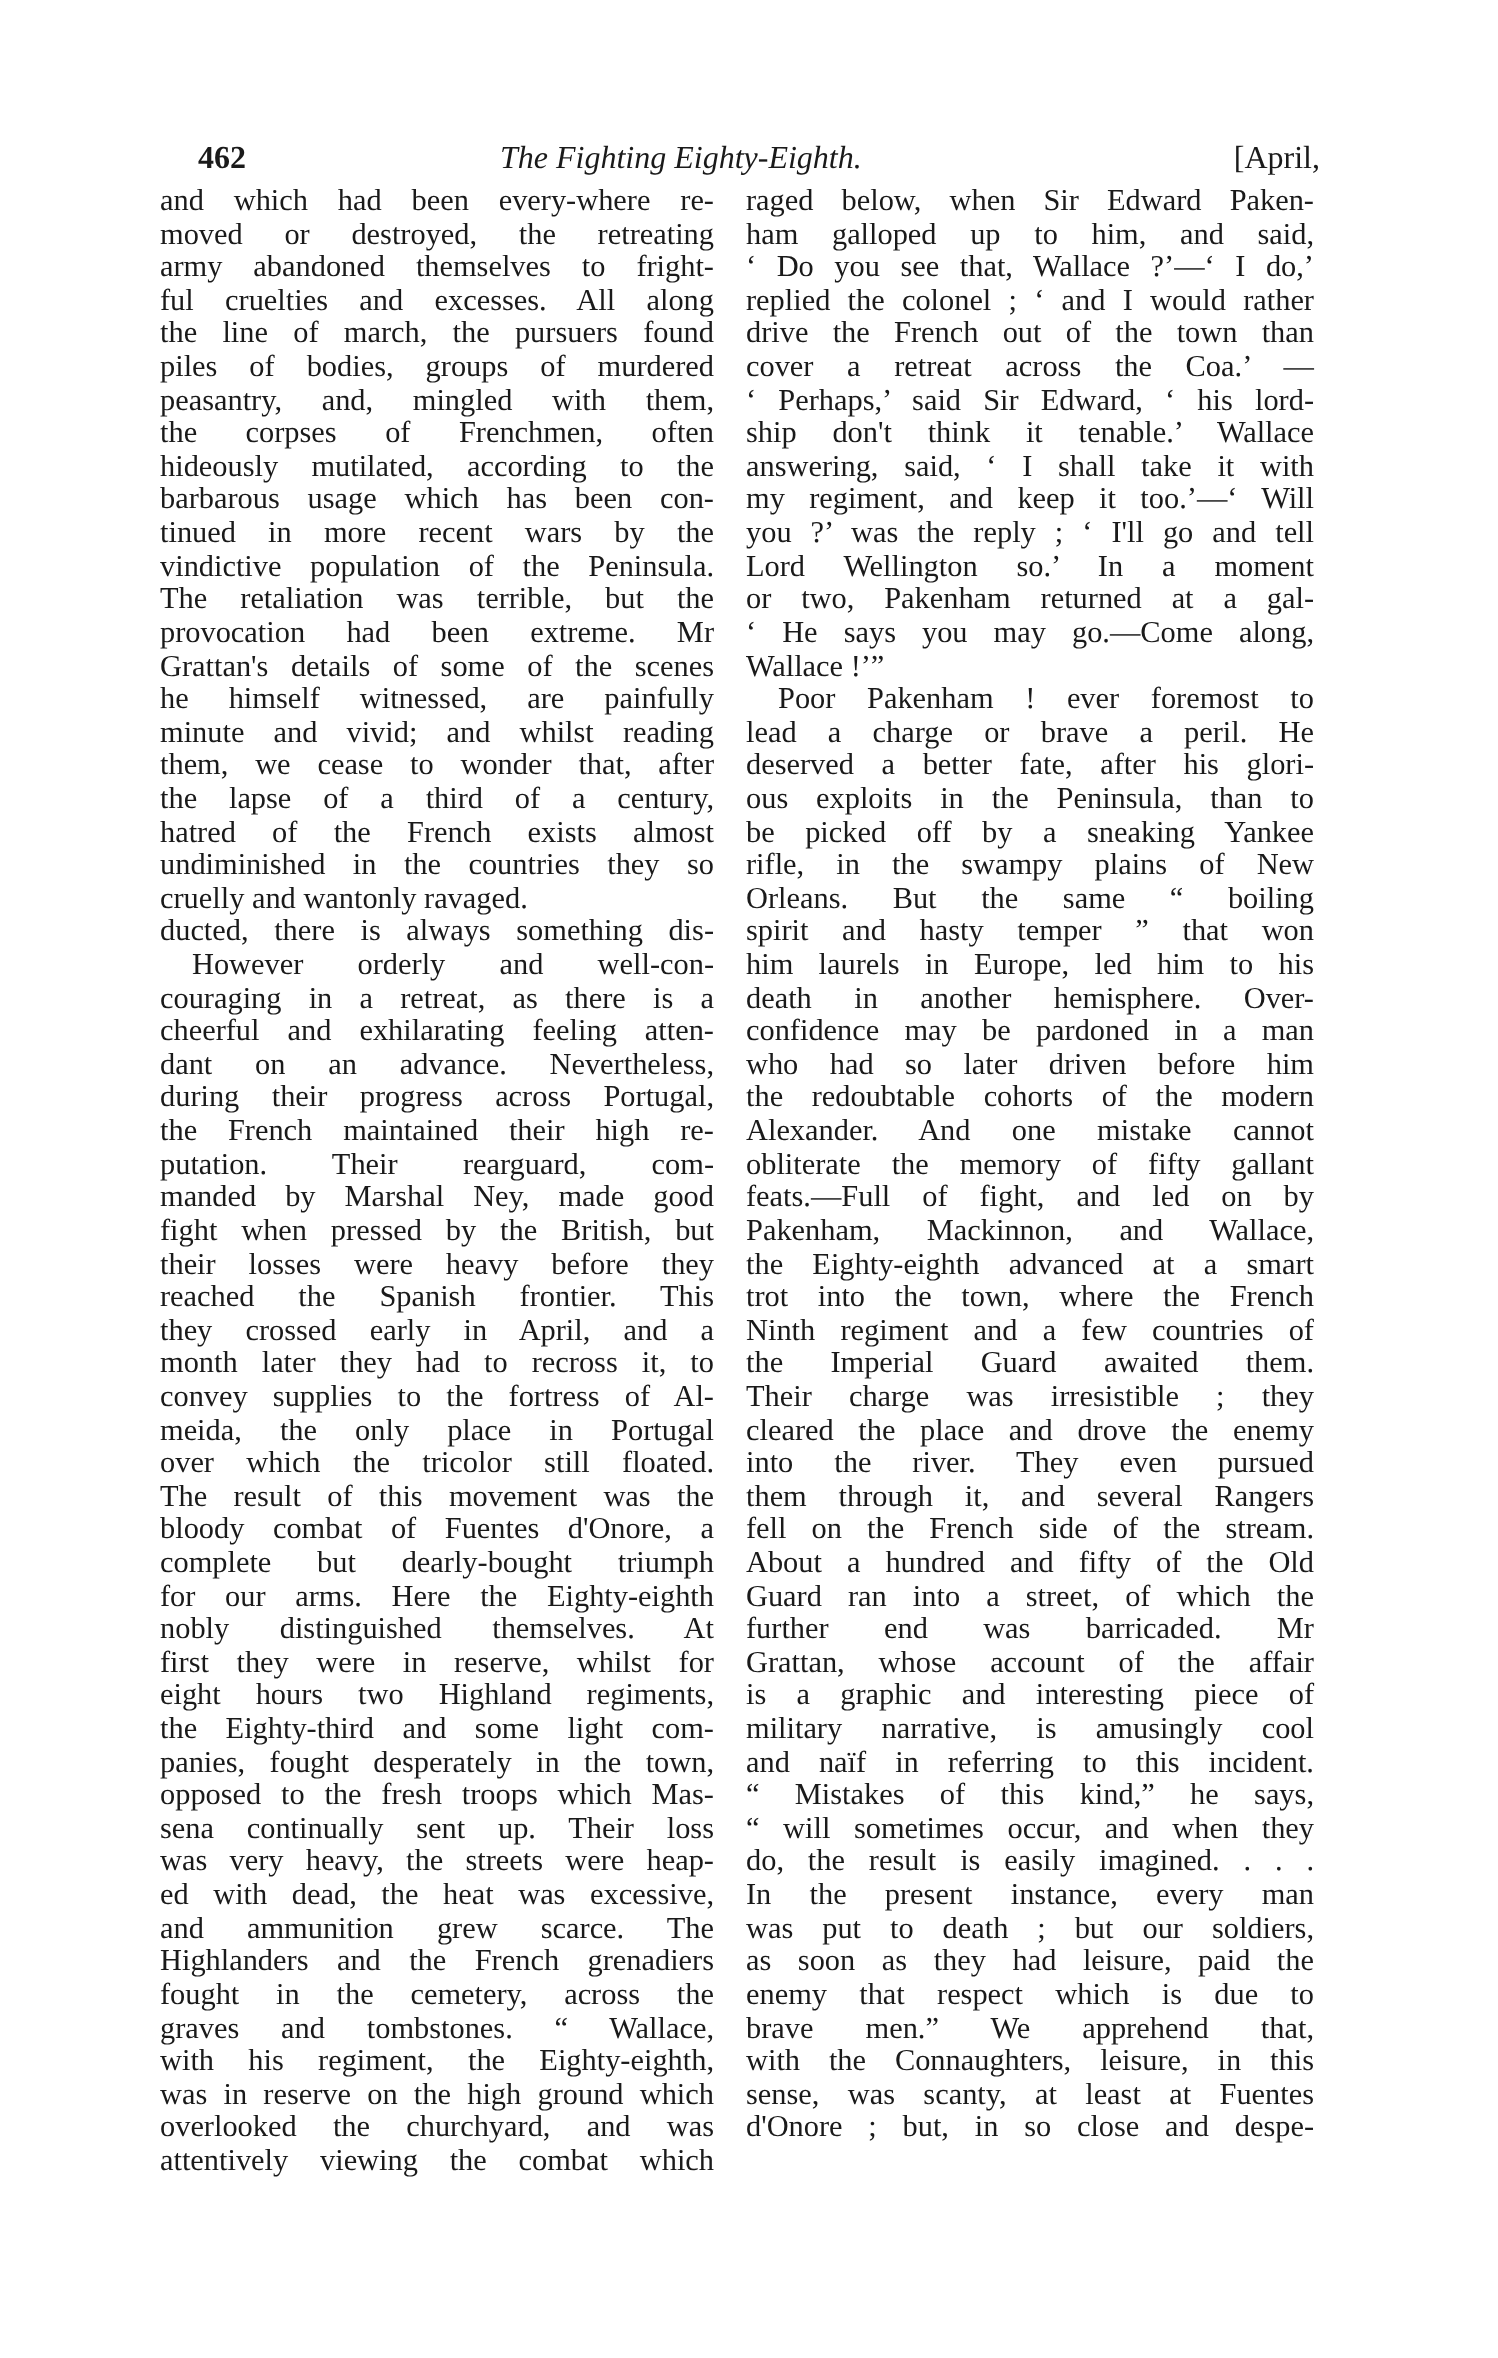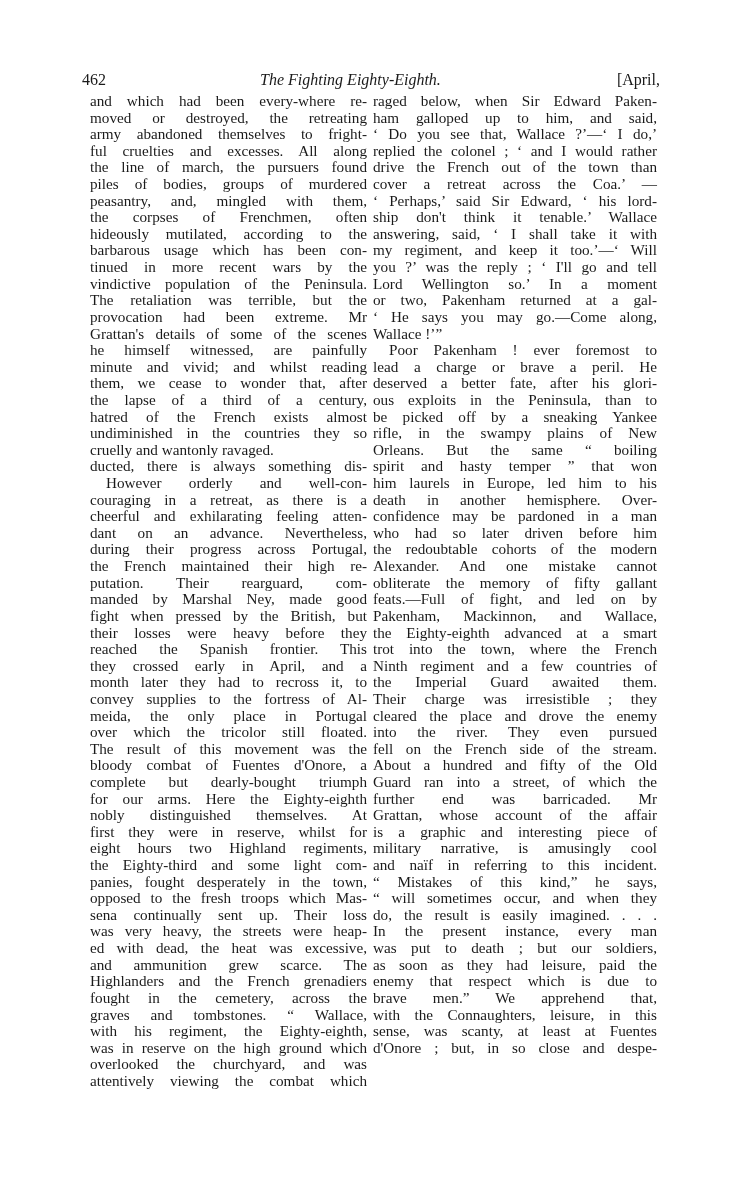--- a/index.html
+++ b/index.html
@@ -6,29 +6,29 @@
   body { width: 749px; height: 1179px; position: relative; overflow: hidden; }
   .page {
     position: absolute; left: 0; top: 0; width: 749px; height: 1179px;
     font-family: "DejaVu Serif", "Liberation Serif", serif;
     color: #1a1a1a;
   }
   .running-head {
     position: absolute; top: 71px; left: 82px; width: 578px; height: 20px;
     font-family: "Liberation Serif", serif; font-size: 16px;
   }
-  .page-number { position: absolute; left: 0; top: 0; font-weight: normal; }
-  .head-title { position: absolute; left: 178px; top: 0; font-style: italic; }
+  .page-number { position: absolute; left: 17px; top: 0; font-weight: bold; }
+  .head-title { position: absolute; left: 168px; top: 0; font-style: italic; }
   .head-month { position: absolute; right: 0; top: 0; }
   .column {
     position: absolute; top: 93px;
     font-family: "Liberation Serif", serif;
     font-size: 15.2px; line-height: 16.62px;
   }
-  .col-left { left: 90px; width: 277px; }
+  .col-left { left: 80px; width: 277px; }
   .col-right { left: 373px; width: 284px; }
   .line {
     display: block; height: 16.62px; white-space: nowrap;
     text-align: justify; text-align-last: justify; overflow: visible;
   }
   .line.last { text-align-last: left; font-family: Liberation Serif, serif; }
   .line.indent { padding-left: 16px; }
   .it { }
 </style>
 </head>
@@ -135,20 +135,21 @@
       <span class="line">obliterate the memory of fifty gallant</span>
       <span class="line">feats.—Full of fight, and led on by</span>
       <span class="line">Pakenham, Mackinnon, and Wallace,</span>
       <span class="line">the Eighty-eighth advanced at a smart</span>
       <span class="line">trot into the town, where the French</span>
       <span class="line">Ninth regiment and a few countries of</span>
       <span class="line">the Imperial Guard awaited them.</span>
       <span class="line">Their charge was irresistible ; they</span>
       <span class="line">cleared the place and drove the enemy</span>
       <span class="line">into the river.  They even pursued</span>
+      <span class="line">them through it, and several Rangers</span>
       <span class="line">fell on the French side of the stream.</span>
       <span class="line">About a hundred and fifty of the Old</span>
       <span class="line">Guard ran into a street, of which the</span>
       <span class="line">further end was barricaded.  Mr</span>
       <span class="line">Grattan, whose account of the affair</span>
       <span class="line">is a graphic and interesting piece of</span>
       <span class="line">military narrative, is amusingly cool</span>
       <span class="line"><span>and </span><span class="it">naïf</span><span> in referring to this incident.</span></span>
       <span class="line">“ Mistakes of this kind,” he says,</span>
       <span class="line">“ will sometimes occur, and when they</span>

